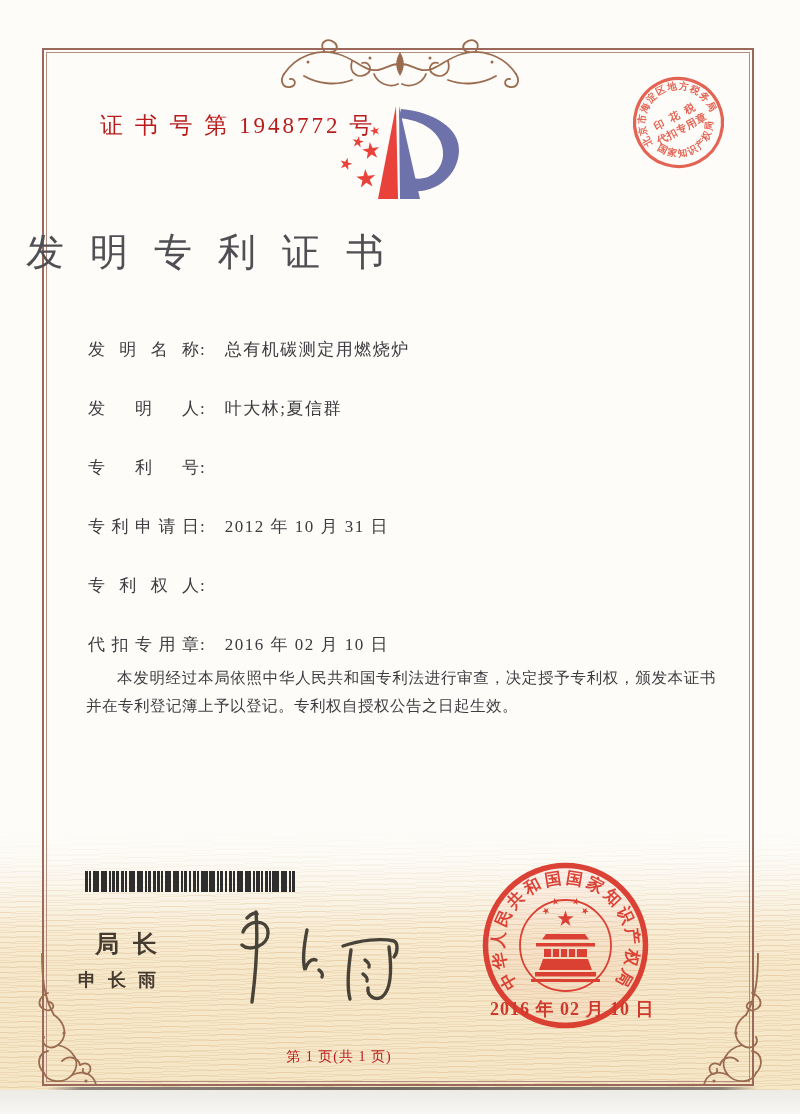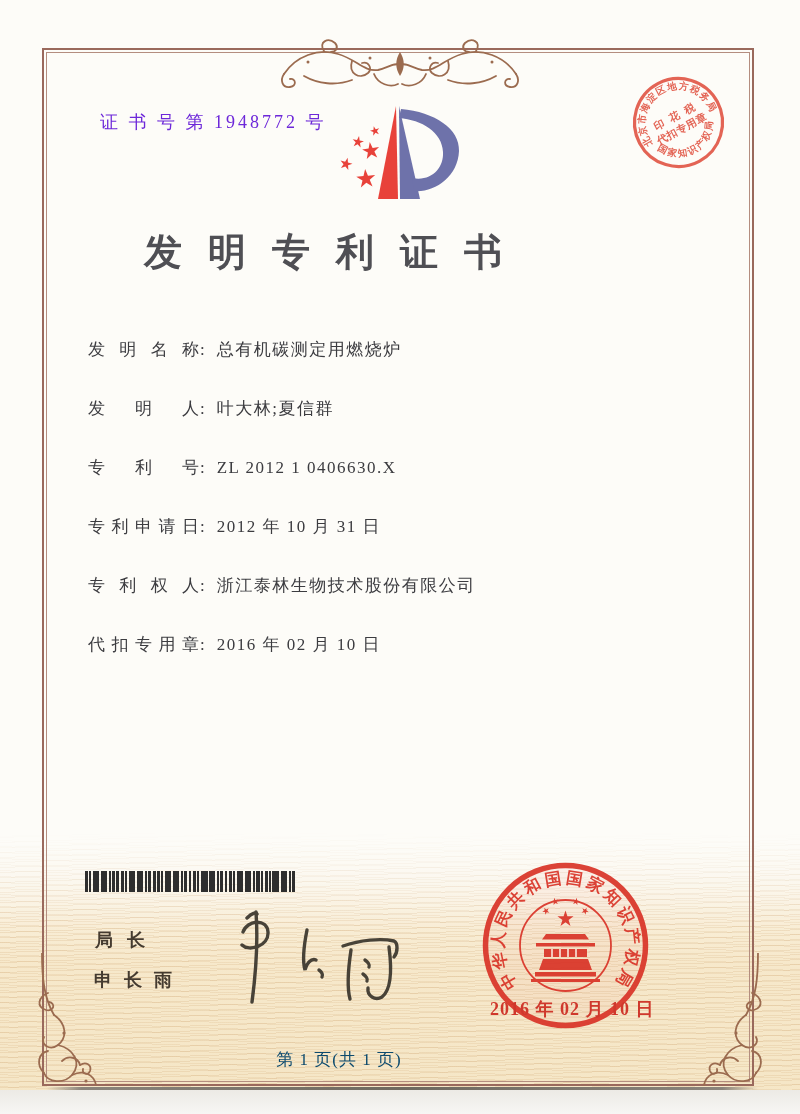--- a/index.html
+++ b/index.html
@@ -16,53 +16,53 @@
   
   .frame{position:absolute;left:42px;top:48px;width:708px;height:1034px;
          border:2px solid #9a695c;}
   .frame::after{content:"";position:absolute;inset:2px;border:1px solid #b48d7f;}
   
   .page-edge{position:absolute;left:46px;top:1087px;width:712px;height:3px;z-index:6;
     background:linear-gradient(90deg, rgba(110,105,98,0) 0, #8a847b 5%, #6e695f 50%, #8a847b 95%, rgba(110,105,98,0) 100%);}
   .page-below{position:absolute;left:0;top:1090px;width:800px;height:24px;z-index:5;
     background:linear-gradient(180deg,#eceae5,#f7f6f4);}
 
-  .cert-number{position:absolute;left:100px;top:110px;font-size:18px;letter-spacing:3px;color:#6d28d9;z-index:3;}
-  .title{position:absolute;left:0;width:646px;top:227px;text-align:center;font-size:38px;
-         letter-spacing:26px;text-indent:26px;color:#4f4f54;font-weight:700;z-index:3;}
+  .cert-number{position:absolute;left:100px;top:110px;font-size:23px;letter-spacing:3px;color:#b91c1c;z-index:3;}
+  .title{position:absolute;left:0;width:646px;top:227px;text-align:left;font-size:38px;
+         letter-spacing:26px;text-indent:26px;color:#4f4f54;font-weight:400;z-index:3;}
 
   .fields{position:absolute;left:88px;top:337px;width:640px;z-index:3;}
   .frow{display:flex;align-items:center;margin-bottom:34px;font-size:17px;color:#3c3c40;line-height:25px;}
   .flabel{width:112px;flex:none;display:inline-block;text-align:justify;text-align-last:justify;letter-spacing:1px;}
   .fcolon{flex:none;}
-  .fvalue{margin-left:12px;letter-spacing:1.5px;white-space:nowrap;}
+  .fvalue{margin-left:20px;letter-spacing:1.5px;white-space:nowrap;}
 
   .paras{position:absolute;left:86px;top:664px;width:630px;z-index:3;font-size:15.5px;
          line-height:27.5px;color:#3d3d41;text-align:justify;}
   .paras p{margin:0;text-indent:2em;letter-spacing:0.5px;}
 
   .barcode{position:absolute;left:85px;top:871px;width:212px;height:21px;z-index:3;
     background-image:
       repeating-linear-gradient(90deg,#2e2e2e 0 2px,transparent 2px 4px),
       repeating-linear-gradient(90deg,#2e2e2e 0 3px,transparent 3px 9px),
       repeating-linear-gradient(90deg,transparent 0 5px,#2e2e2e 5px 6px,transparent 6px 13px);}
 
-  .sig-title{position:absolute;left:95px;top:928px;font-size:18px;font-weight:600;
+  .sig-title{position:absolute;left:95px;top:928px;font-size:24px;font-weight:600;
              letter-spacing:14px;color:#453b30;z-index:3;}
-  .sig-name{position:absolute;left:94px;top:968px;font-size:18px;font-weight:600;
+  .sig-name{position:absolute;left:78px;top:968px;font-size:18px;font-weight:600;
              letter-spacing:12px;color:#453b30;z-index:3;}
   .autograph{position:absolute;left:195px;top:900px;z-index:3;}
 
   .stamp-top{position:absolute;left:616px;top:60px;z-index:4;}
   .seal{position:absolute;left:468px;top:848px;z-index:4;}
   .seal-date{position:absolute;left:490px;top:997px;font-size:18px;font-weight:700;
              color:#cf382c;letter-spacing:1px;z-index:5;white-space:nowrap;}
 
-  .footer{position:absolute;left:0;width:678px;top:1048px;text-align:center;font-size:17px;
-          letter-spacing:1px;color:#0c4a6e;z-index:6;}
+  .footer{position:absolute;left:0;width:678px;top:1048px;text-align:center;font-size:14px;
+          letter-spacing:1px;color:#b91c1c;z-index:6;}
 
   .orn-top{position:absolute;left:278px;top:34px;z-index:2;}
   .orn-bl{position:absolute;left:28px;top:953px;z-index:2;}
   .orn-br{position:absolute;left:677px;top:953px;z-index:2;transform:scaleX(-1);}
   .logo{position:absolute;left:338px;top:102px;z-index:3;}
 </style>
 </head>
 <body>
 
 <div id="page">
@@ -159,40 +159,39 @@
       <span class="fvalue">总有机碳测定用燃烧炉</span>
     </div>
     <div class="frow">
       <span class="flabel">发明人</span>
         <span class="fcolon">:</span>
       <span class="fvalue">叶大林;夏信群</span>
     </div>
     <div class="frow">
       <span class="flabel">专利号</span>
         <span class="fcolon">:</span>
-      <span class="fvalue">ZL 2012 1 0406630.X</span>
     </div>
     <div class="frow">
       <span class="flabel">专利申请日</span>
         <span class="fcolon">:</span>
       <span class="fvalue">2012 年 10 月 31 日</span>
     </div>
     <div class="frow">
       <span class="flabel">专利权人</span>
         <span class="fcolon">:</span>
-      <span class="fvalue">浙江泰林生物技术股份有限公司</span>
     </div>
     <div class="frow">
       <span class="flabel">代扣专用章</span>
         <span class="fcolon">:</span>
       <span class="fvalue">2016 年 02 月 10 日</span>
     </div>
   </div>
 
   <div class="paras">
+    <p>本发明经过本局依照中华人民共和国专利法进行审查，决定授予专利权，颁发本证书并在专利登记簿上予以登记。专利权自授权公告之日起生效。</p>
   </div>
 
   <div class="barcode"></div>
 
   <div class="sig-title">局长</div>
   <div class="sig-name">申长雨</div>
 
   <svg class="autograph" width="215" height="115" viewBox="0 0 215 115">
     <g stroke="#3a352c" stroke-width="3.4" fill="none" stroke-linecap="round" opacity="0.92">
       <path d="M52,18 C57,13 61,12 62,14"></path>

